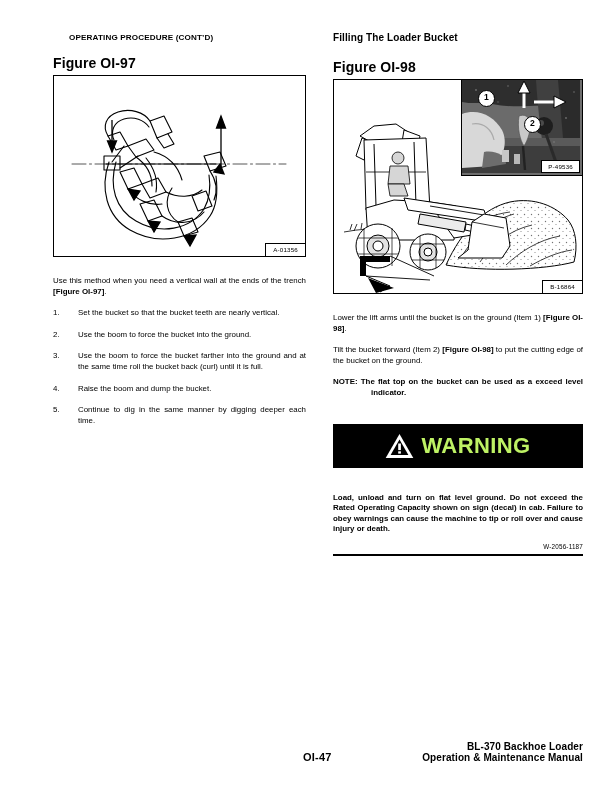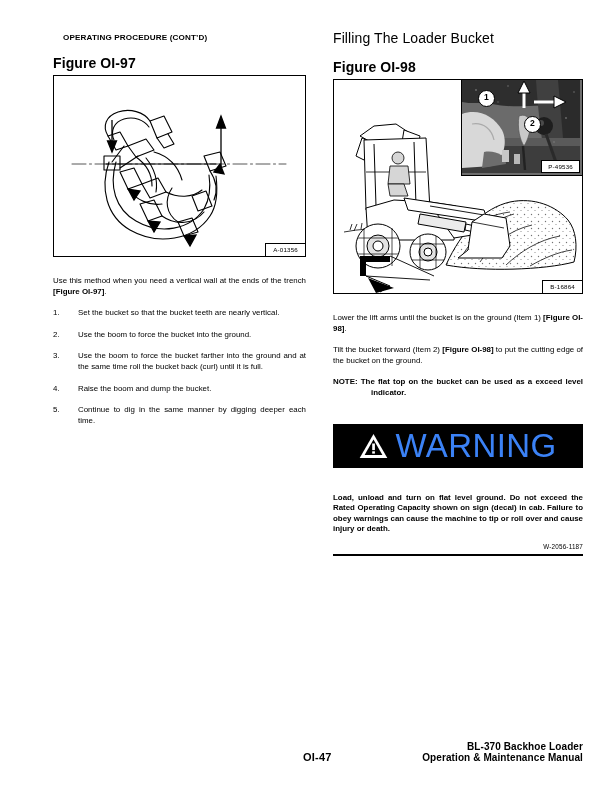--- a/index.html
+++ b/index.html
@@ -35,26 +35,26 @@
     left: 333px;
     top: 33px;
     width: 250px;
   }
 
   
   .h-section {
     font-size: 8.1px;
     font-weight: bold;
     letter-spacing: 0.15px;
-    margin: 0 0 15px 10px;
+    margin: 0 0 15px 16px;
     line-height: 10px;
   }
   .h-sub {
-    font-size: 14px;
-    font-weight: normal;
+    font-size: 10px;
+    font-weight: bold;
     letter-spacing: 0.1px;
     margin: 0 0 19px 0;
     line-height: 10px;
   }
   .h-figure {
     font-size: 14px;
     font-weight: bold;
     letter-spacing: 0.1px;
     margin: 0 0 7px 0;
     line-height: 10px;
@@ -150,23 +150,23 @@
     justify-content: center;
     gap: 7px;
   }
   .warn-tri {
     position: relative;
     width: 29px;
     height: 26px;
   }
   .warn-tri svg { display: block; }
   .warn-word {
-    color: #3b82f6;
-    font-size: 33px;
-    font-weight: normal;
+    color: #bef264;
+    font-size: 22px;
+    font-weight: bold;
     letter-spacing: 0.4px;
     line-height: 26px;
   }
   .warn-text {
     font-size: 7.9px;
     line-height: 10.6px;
     font-weight: bold;
     text-align: justify;
     margin: 25px 0 0 0;
   }

